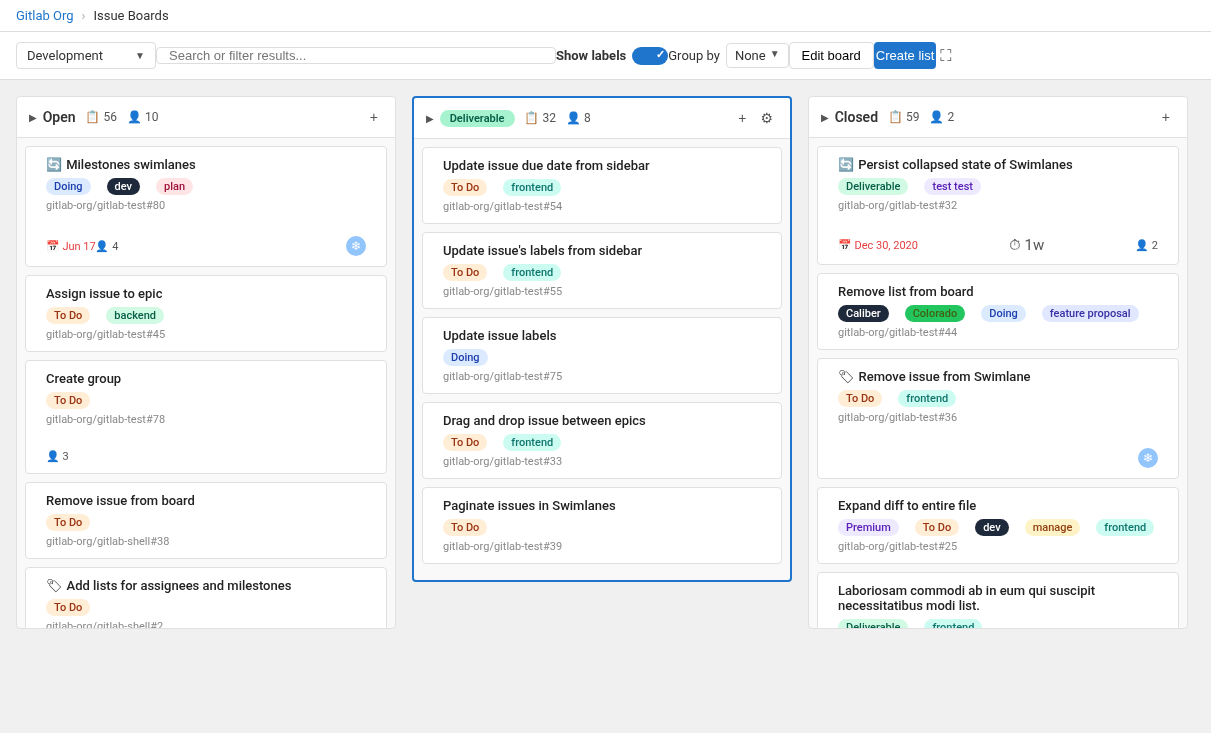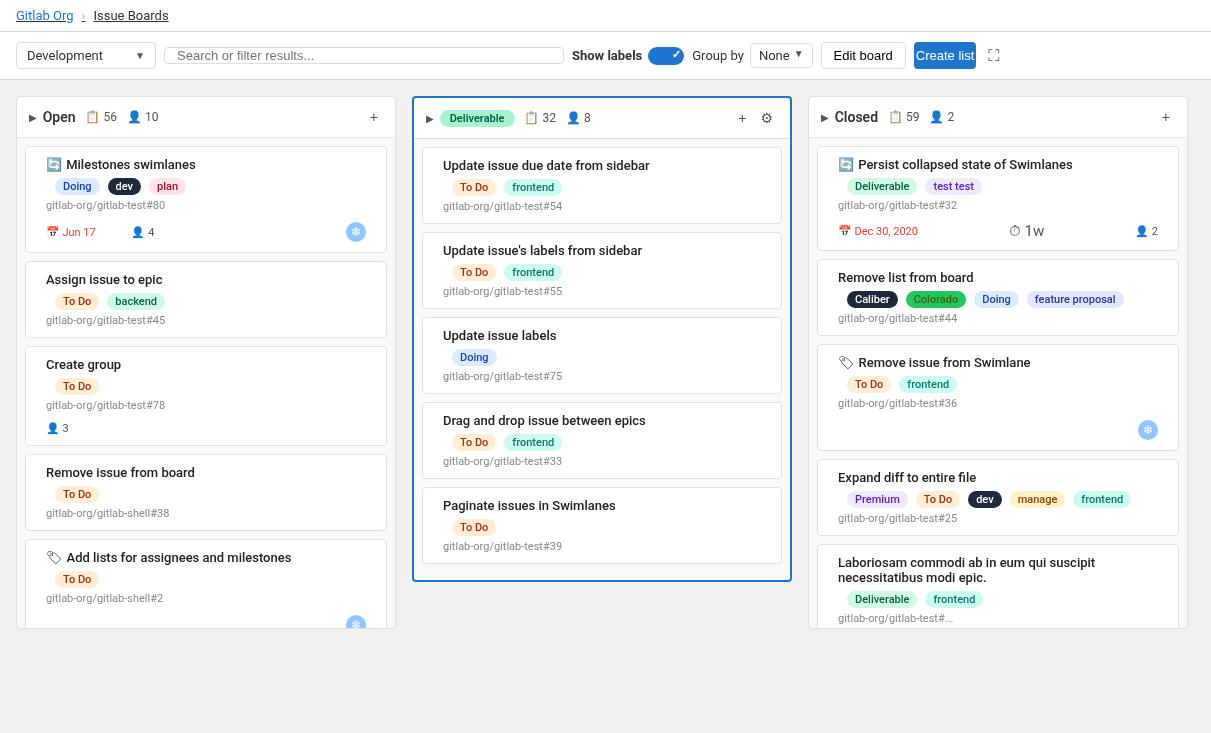--- a/index.html
+++ b/index.html
@@ -9,21 +9,20 @@
       background: #f0f0f0;
       color: #333;
     }
     .top-bar {
       background: #fff;
       border-bottom: 1px solid #ddd;
       padding: 8px 16px;
       display: flex;
       align-items: center;
       gap: 4px;
-      text-decoration: underline;
     }
     .breadcrumb-link {
       color: #1f75cb;
       cursor: pointer;
       font-size: 13px;
     }
     .breadcrumb-sep {
       color: #aaa;
       font-size: 13px;
       margin: 0 4px;
@@ -31,21 +30,21 @@
     .breadcrumb-current {
       color: #333;
       font-size: 13px;
     }
     .toolbar {
       background: #fff;
       border-bottom: 1px solid #ddd;
       padding: 10px 16px;
       display: flex;
       align-items: center;
-      gap: 8px;
+      gap: 0;
     }
     .board-select {
       display: flex;
       align-items: center;
       gap: 6px;
       border: 1px solid #ddd;
       border-radius: 4px;
       padding: 5px 10px;
       cursor: pointer;
       background: #fff;
@@ -205,24 +204,23 @@
     }
     .card-title {
       font-size: 13px;
       font-weight: 500;
       margin-bottom: 6px;
       color: #222;
     }
     .card-meta {
       display: flex;
       align-items: flex-start;
-      gap: 8px;
+      gap: 16px;
       flex-wrap: wrap;
       margin-bottom: 4px;
-      margin-left: 9px;
     }
     .label-tag {
       display: inline-block;
       border-radius: 10px;
       padding: 2px 8px;
       font-size: 11px;
       font-weight: 500;
     }
     .tag-blue { background: #dbeafe; color: #1e40af; }
     .tag-green { background: #d1fae5; color: #065f46; }
@@ -244,22 +242,21 @@
     }
     .card-id {
       font-size: 11px;
       color: #888;
       margin-top: 4px;
     }
     .card-footer {
       display: flex;
       align-items: center;
       justify-content: space-between;
-      margin-top: 10px;
-      gap: 36px;
+      margin-top: 24px;
     }
     .card-date {
       font-size: 11px;
       color: #e53e3e;
       display: flex;
       align-items: center;
       gap: 3px;
     }
     .avatar {
       width: 20px;
@@ -486,21 +483,21 @@
           <div class="card-meta">
             <span class="label-tag tag-purple">Premium</span>
             <span class="label-tag tag-orange">To Do</span>
             <span class="label-tag tag-dark">dev</span>
             <span class="label-tag tag-yellow">manage</span>
             <span class="label-tag tag-teal">frontend</span>
           </div>
           <div class="card-id">gitlab-org/gitlab-test#25</div>
         </div>
         <div class="card">
-          <div class="card-title">Laboriosam commodi ab in eum qui suscipit necessitatibus modi epic.</div>
+          <div class="card-title">Laboriosam commodi ab in eum qui suscipit necessitatibus modi list.</div>
           <div class="card-meta">
             <span class="label-tag tag-green">Deliverable</span>
             <span class="label-tag tag-teal">frontend</span>
           </div>
           <div class="card-id">gitlab-org/gitlab-test#...</div>
           <div class="card-footer">
             <span class="avatar avatar-snowflake" style="margin-left: auto;">❄</span>
           </div>
         </div>
       </div>

